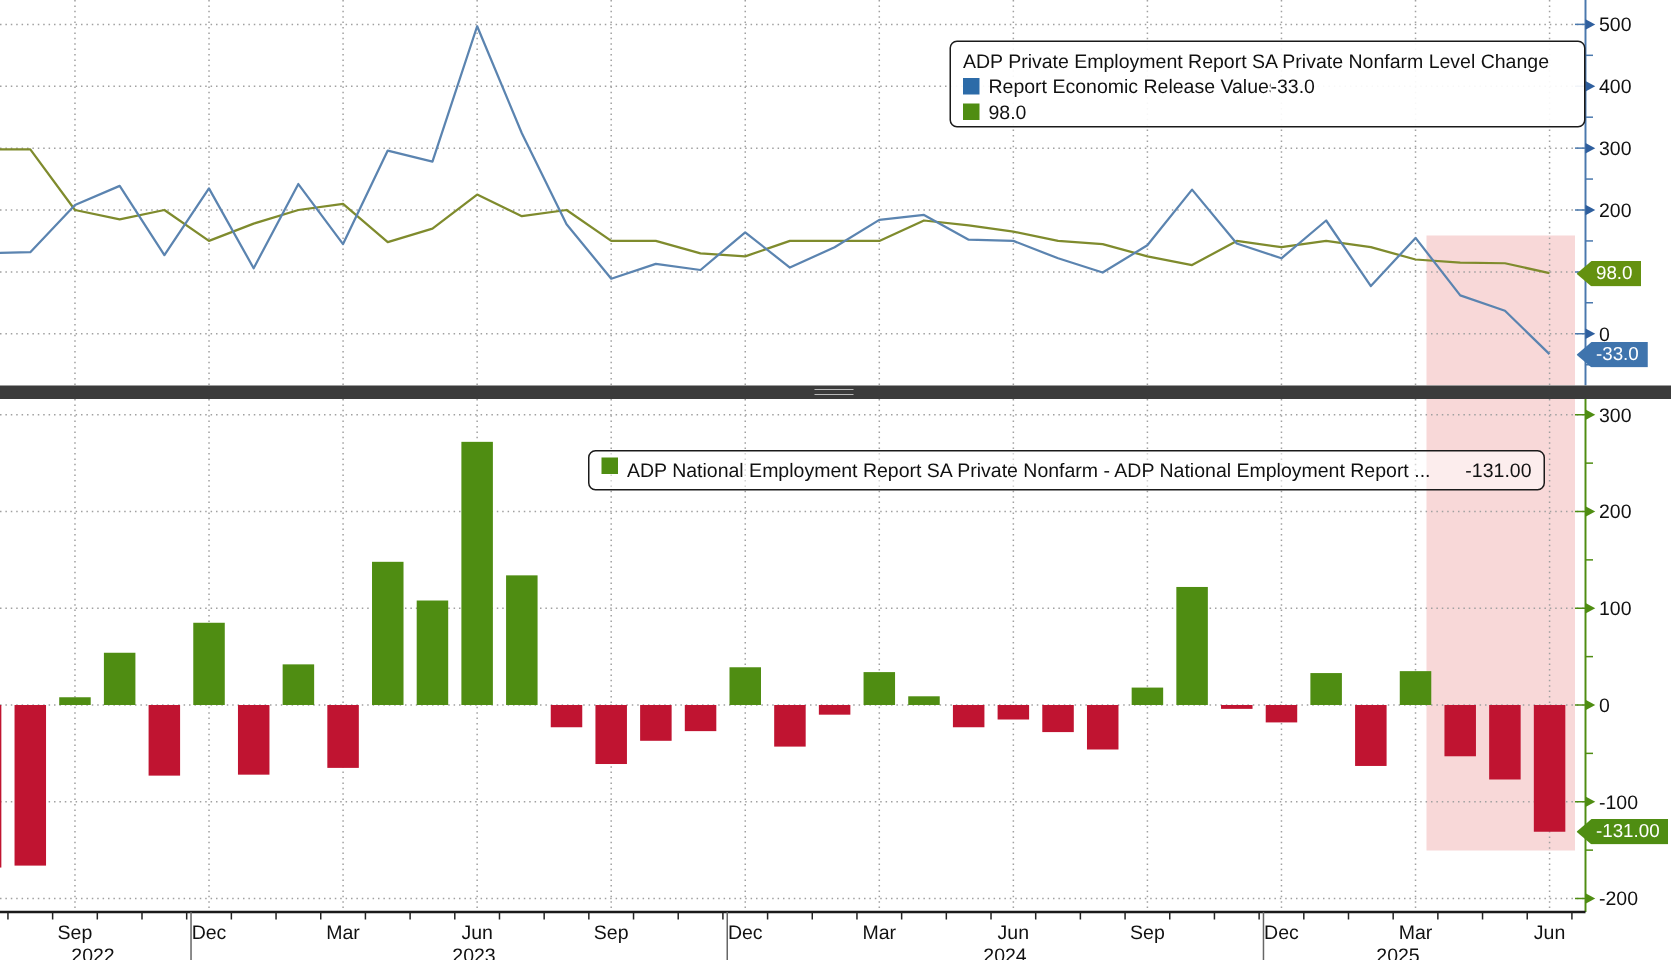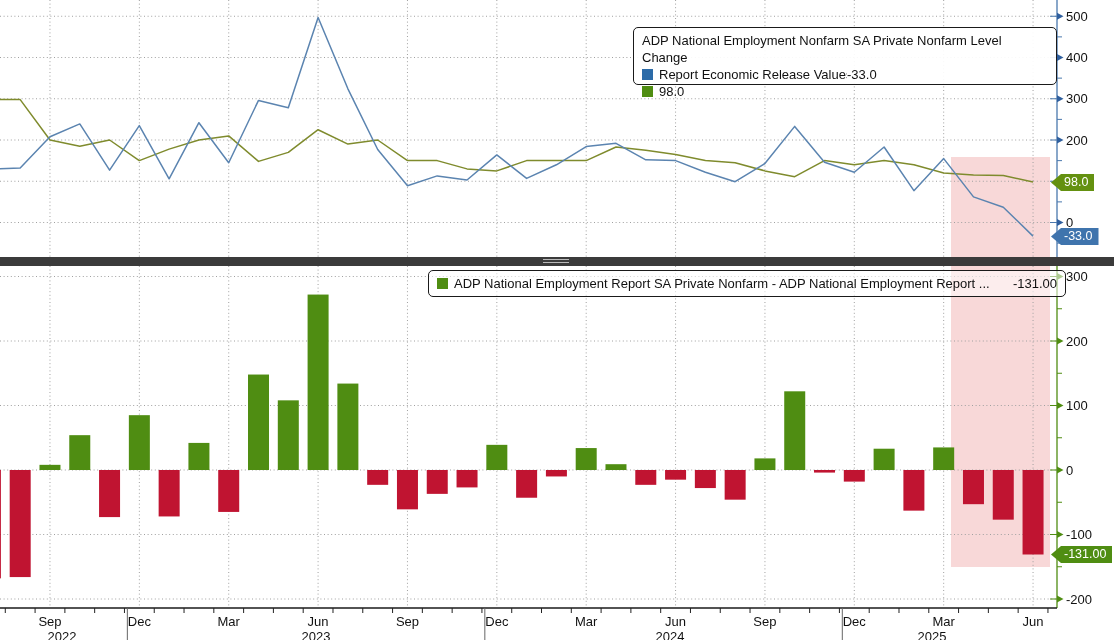--- a/index.html
+++ b/index.html
@@ -7,22 +7,22 @@
          font-family:"Liberation Sans",sans-serif;color:#111;}
   svg{position:absolute;left:0;display:block;}
   #top-svg{top:0;}
   #bot-svg{top:266px;}
   .divider{position:absolute;left:0;top:257px;width:1114px;height:9px;background:#3b3b3b;}
   .divider .handle{position:absolute;left:543px;top:1px;width:26px;height:7px;
      background:repeating-linear-gradient(to bottom,#3b3b3b 0 1px,#b9b9b9 1px 2px,#3b3b3b 2px 3.5px);}
   .legend{position:absolute;border:1px solid #1a1a1a;border-radius:5px;
           font-size:13px;line-height:17px;padding:4px 8px;box-sizing:border-box;}
   .legend.top{left:633px;top:27px;width:424px;height:58px;background:rgba(255,255,255,0.92);}
-  .legend.bottom{left:392px;top:270px;width:638px;height:27px;background:rgba(255,255,255,0.55);
-                 display:flex;align-items:center;margin-left:36px;}
+  .legend.bottom{left:392px;top:300px;width:638px;height:27px;background:rgba(255,255,255,0.55);
+                 display:flex;}
   .lrow{display:flex;align-items:center;}
   .sw{width:11px;height:11px;display:inline-block;margin-right:6px;flex:0 0 11px;}
   .ll{display:inline-block;width:188px;white-space:nowrap;overflow:hidden;}
   .legend.bottom .ll{width:auto;}
   .legend.bottom .lv{margin-left:auto;}
   .badge{position:absolute;height:17px;line-height:17px;color:#fff;font-size:12.5px;
          padding:0 6px 0 13px;clip-path:polygon(0 50%,10px 0,100% 0,100% 100%,10px 100%);
          font-family:"Liberation Sans",sans-serif;}
   .b-survey{left:1051px;top:174px;background:#649110;}
   .b-actual{left:1051px;top:228px;background:#3f74ad;}
@@ -216,21 +216,21 @@
       <text x="316" y="375" text-anchor="middle" fill="#111" font-size="13px" font-family="&quot;Liberation Sans&quot;,sans-serif">2023</text>
       <text x="670" y="375" text-anchor="middle" fill="#111" font-size="13px" font-family="&quot;Liberation Sans&quot;,sans-serif">2024</text>
       <text x="932" y="375" text-anchor="middle" fill="#111" font-size="13px" font-family="&quot;Liberation Sans&quot;,sans-serif">2025</text>
       <line x1="127.35" y1="342" x2="127.35" y2="374" stroke="#666" stroke-width="1"></line>
       <line x1="484.83" y1="342" x2="484.83" y2="374" stroke="#666" stroke-width="1"></line>
       <line x1="842.31" y1="342" x2="842.31" y2="374" stroke="#666" stroke-width="1"></line>
     </svg>
 
   <div class="legend top">
     <div class="lrow">
-      <span>ADP National Employment Nonfarm SA Private Nonfarm Level Change</span>
+      <span>ADP Private Employment Report SA Private Nonfarm Level Change</span>
     </div>
     <div class="lrow">
       <span class="sw" style="background: rgb(44, 107, 168);"></span>
       <span class="ll">Report Economic Release Values</span>
       <span class="lv">-33.0</span>
     </div>
     <div class="lrow">
       <span class="sw" style="background: rgb(79, 141, 18);"></span>
       <span class="lv">98.0</span>
     </div>

